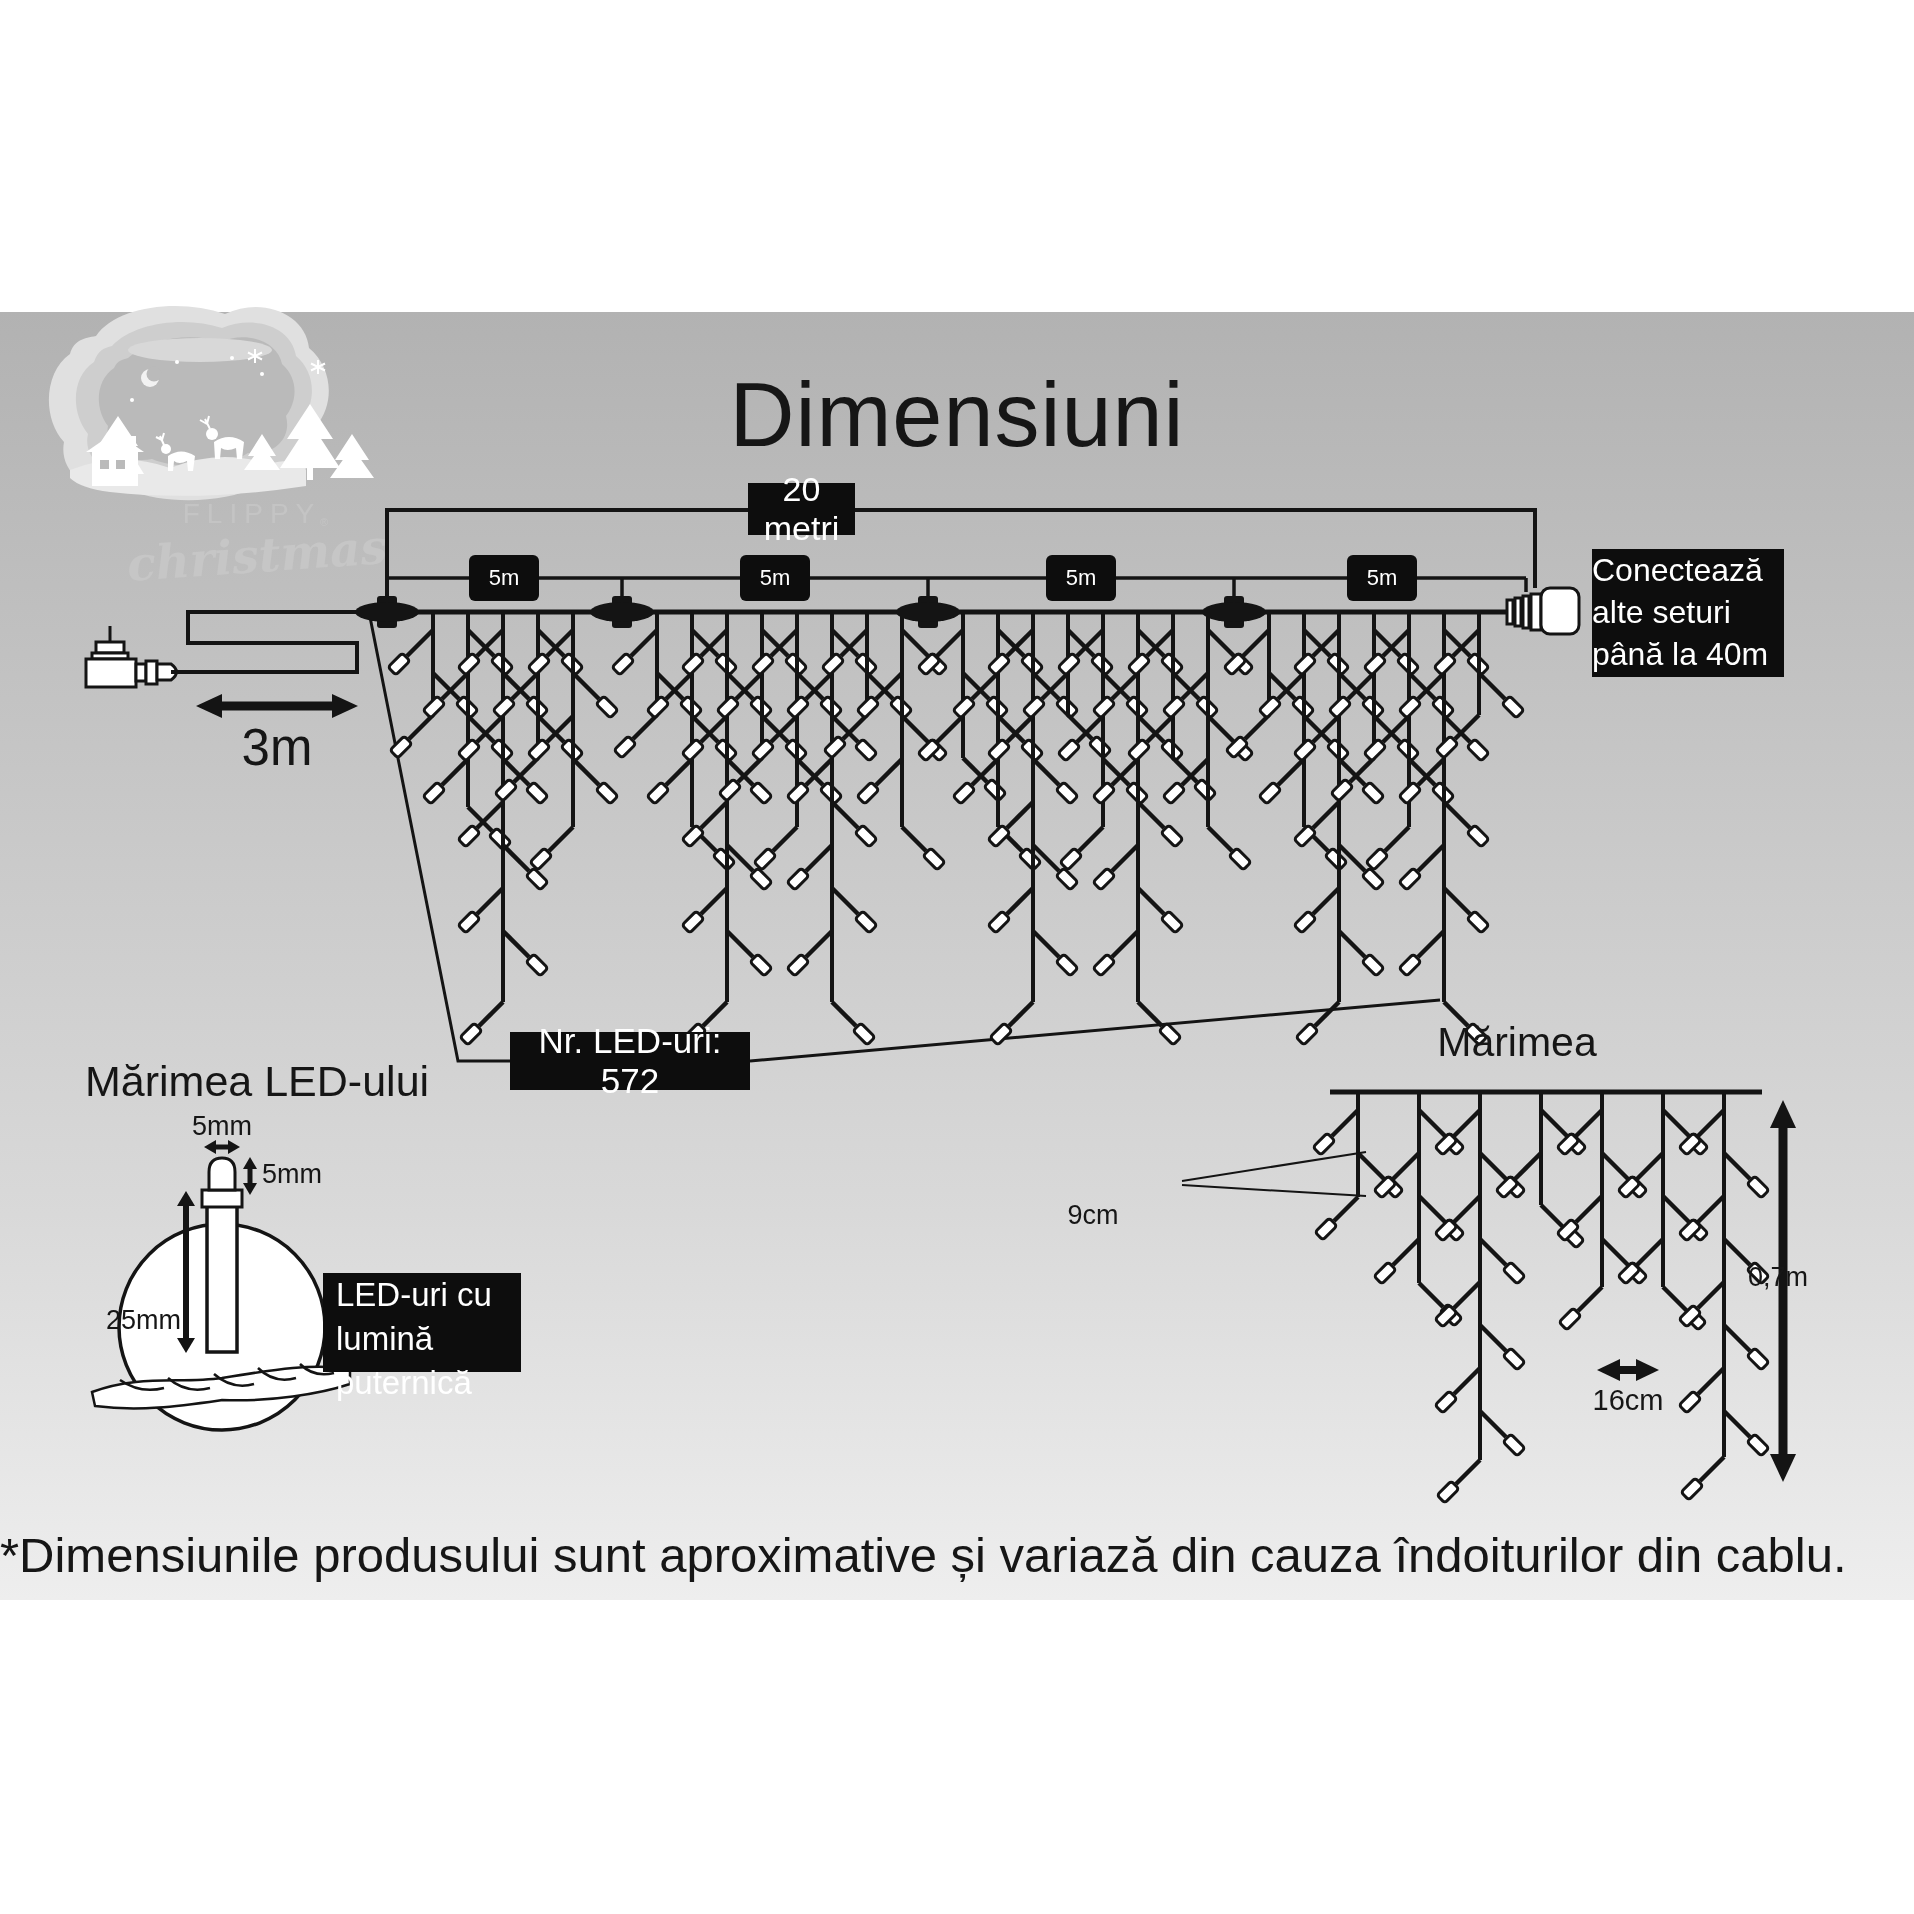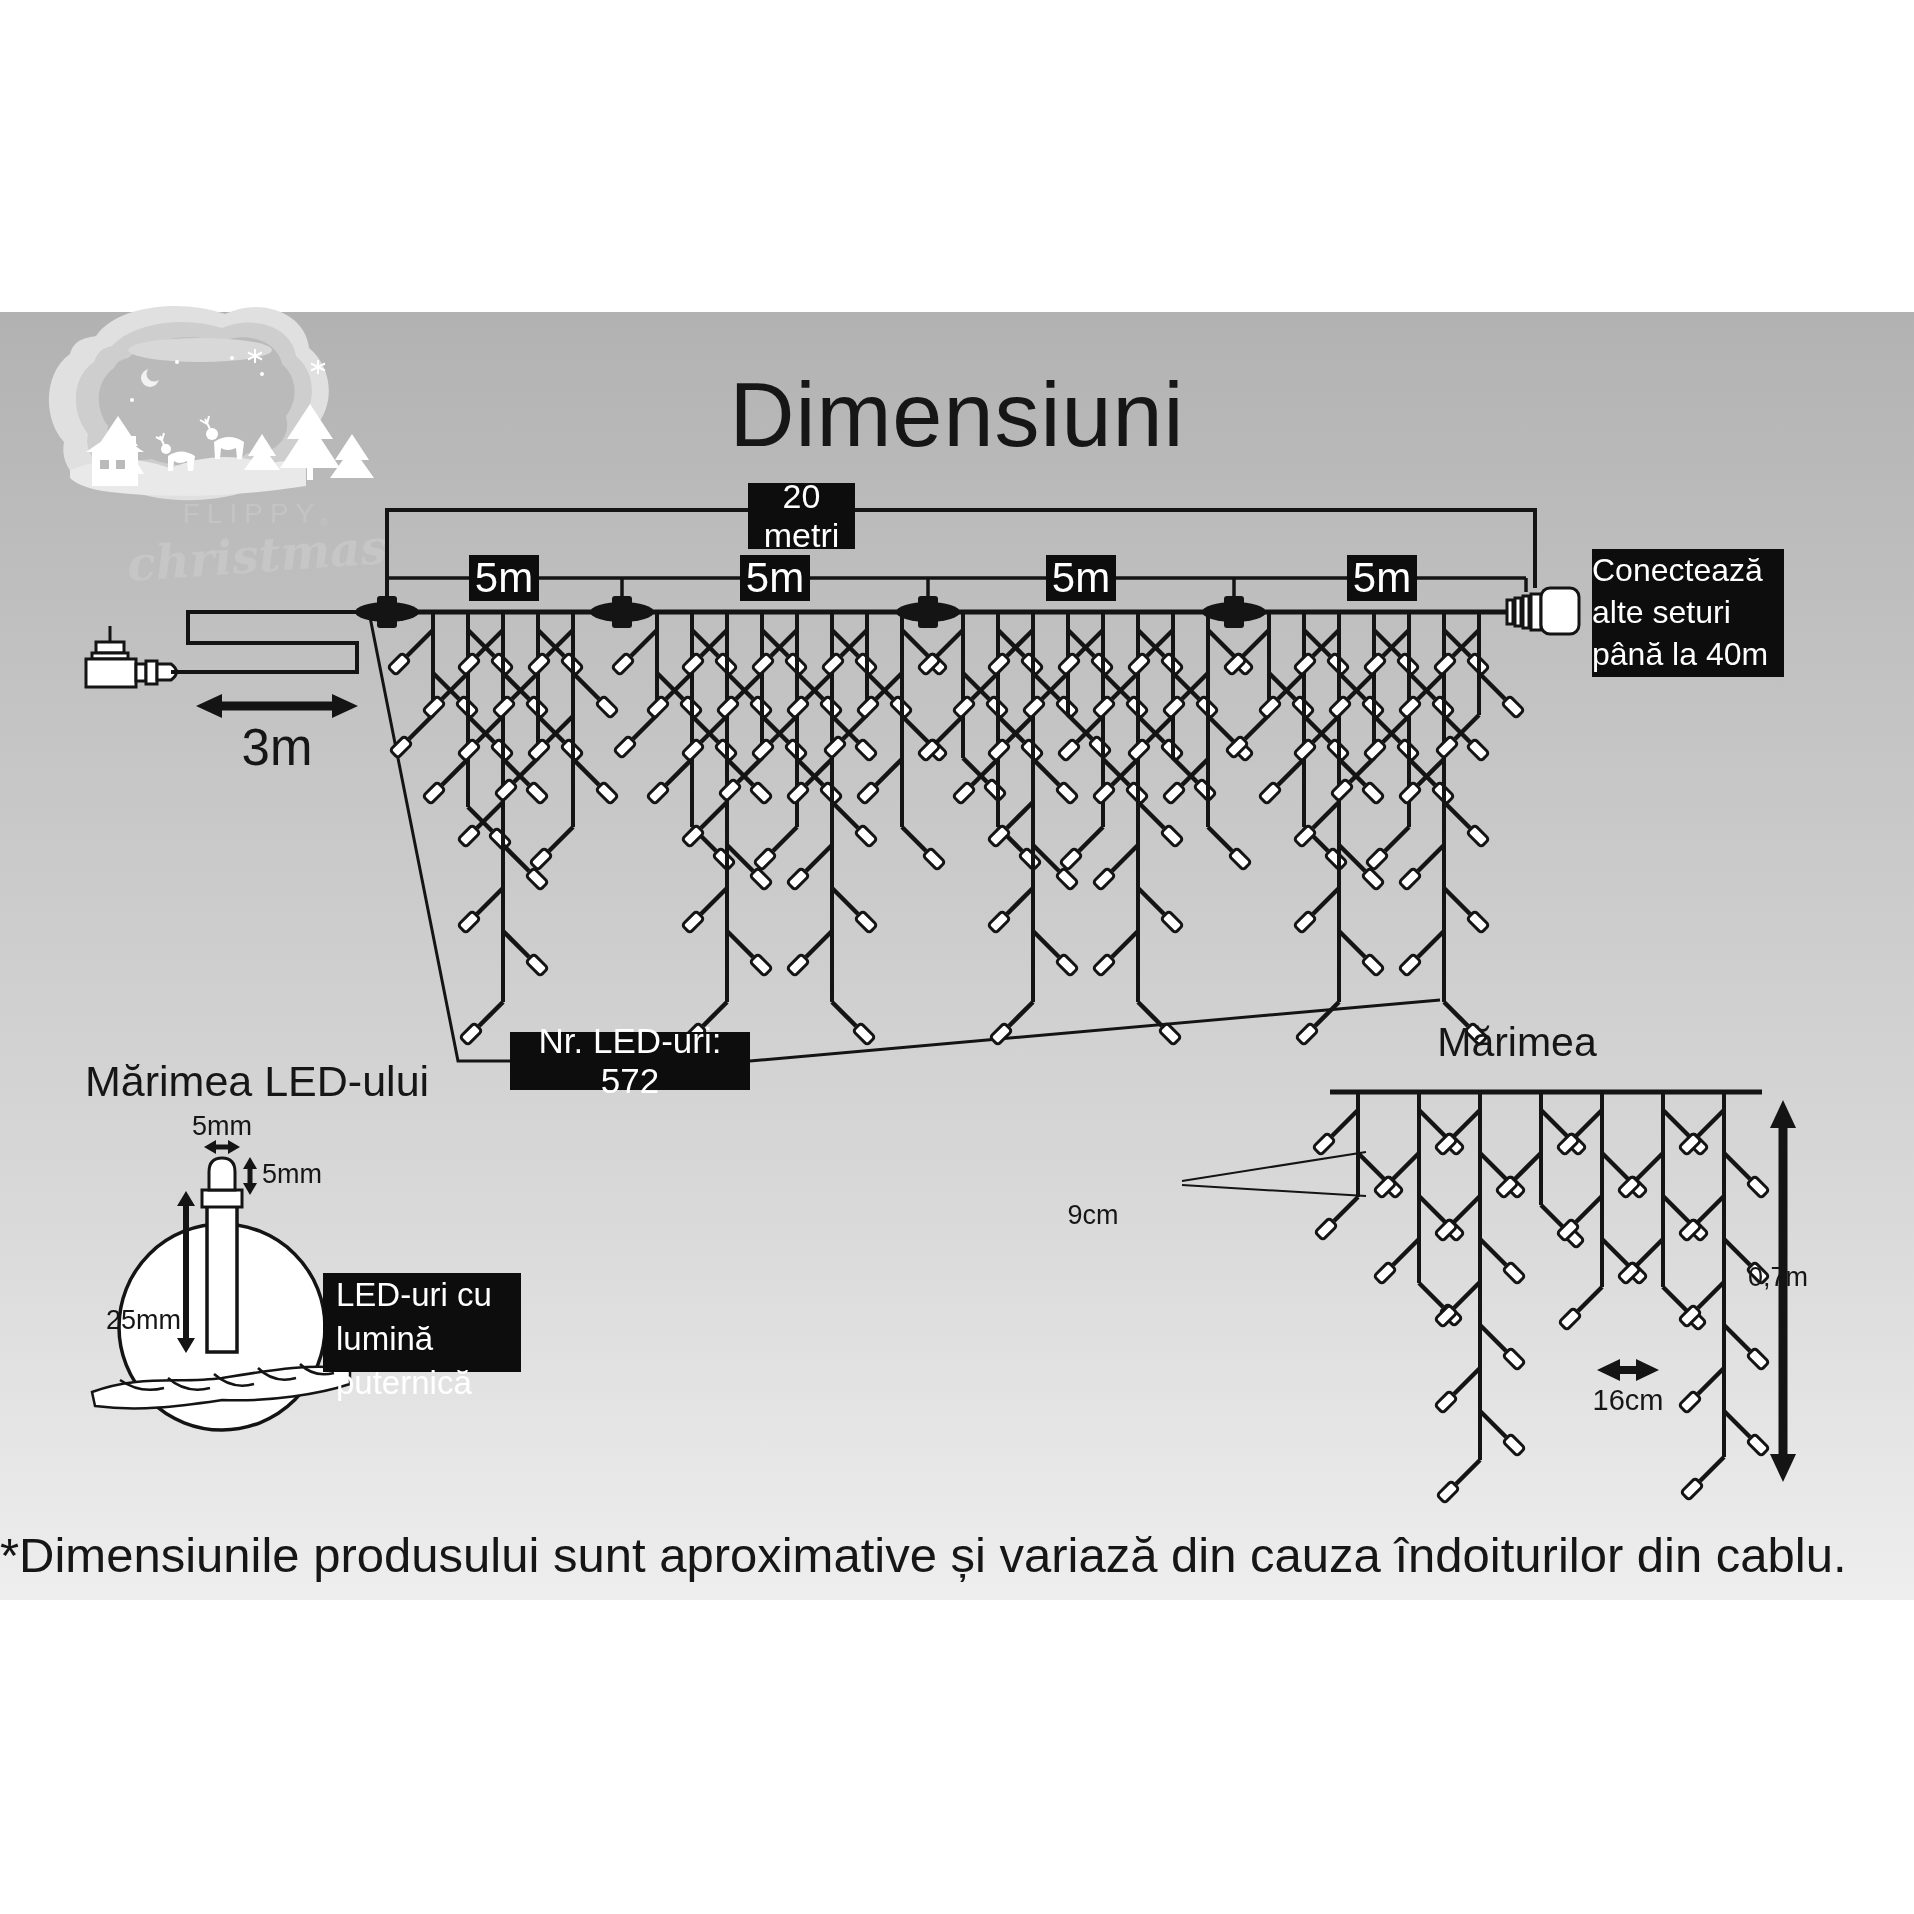--- a/index.html
+++ b/index.html
@@ -12,22 +12,22 @@
     background:linear-gradient(180deg,#b2b2b2 0%,#c3c3c3 30%,#d9d9d9 70%,#eeeeee 100%);
   }
   #art{position:absolute;left:0;top:0;}
   .lbl{position:absolute;line-height:1.1;white-space:nowrap;}
   .box{
     position:absolute;background:#0d0d0d;color:#ffffff;
     display:flex;align-items:center;justify-content:center;text-align:center;
   }
   .box span{display:block;}
   #title{left:457px;top:366px;width:1000px;text-align:center;font-size:90px;letter-spacing:1px;}
-  #box-total{left:748px;top:483px;width:107px;height:66px;font-size:34px;}
-  .box-5m{width:70px;height:46px;font-size:42px;top:555px;}
+  #box-total{left:748px;top:483px;width:107px;height:52px;font-size:34px;}
+  .box-5m{width:70px;height:46px;font-size:22px;top:555px;border-radius:6px;}
   #box-5m-1{left:469px;} #box-5m-2{left:740px;} #box-5m-3{left:1046px;} #box-5m-4{left:1347px;}
   #box-connect{left:1592px;top:549px;width:192px;height:128px;font-size:32px;line-height:42px;
     justify-content:flex-start;text-align:left;box-sizing:border-box;
     flex-direction:column;align-items:flex-start;}
   #box-ledcount{left:510px;top:1032px;width:240px;height:58px;font-size:35px;}
   #box-bright{left:323px;top:1273px;width:198px;height:99px;font-size:33px;line-height:44px;
     justify-content:flex-start;text-align:left;padding-left:13px;box-sizing:border-box;
     flex-direction:column;align-items:flex-start;}
   #lbl-3m{left:177px;top:720px;width:200px;text-align:center;font-size:51px;}
   #lbl-ledsize{left:85px;top:1058px;font-size:43px;}

